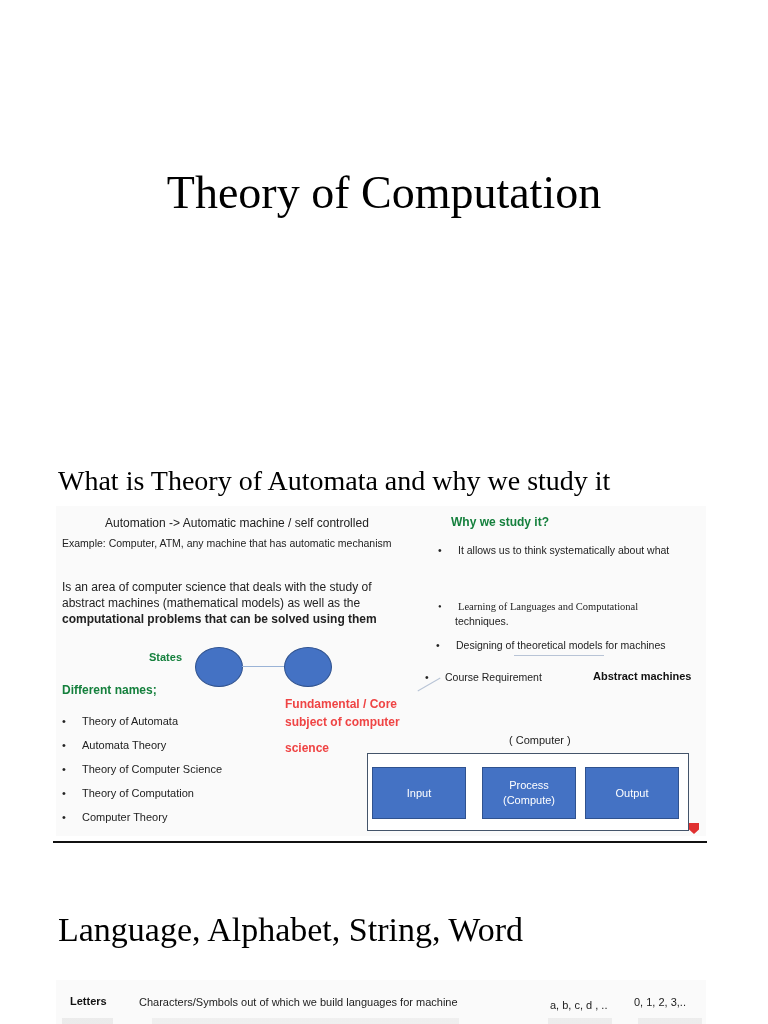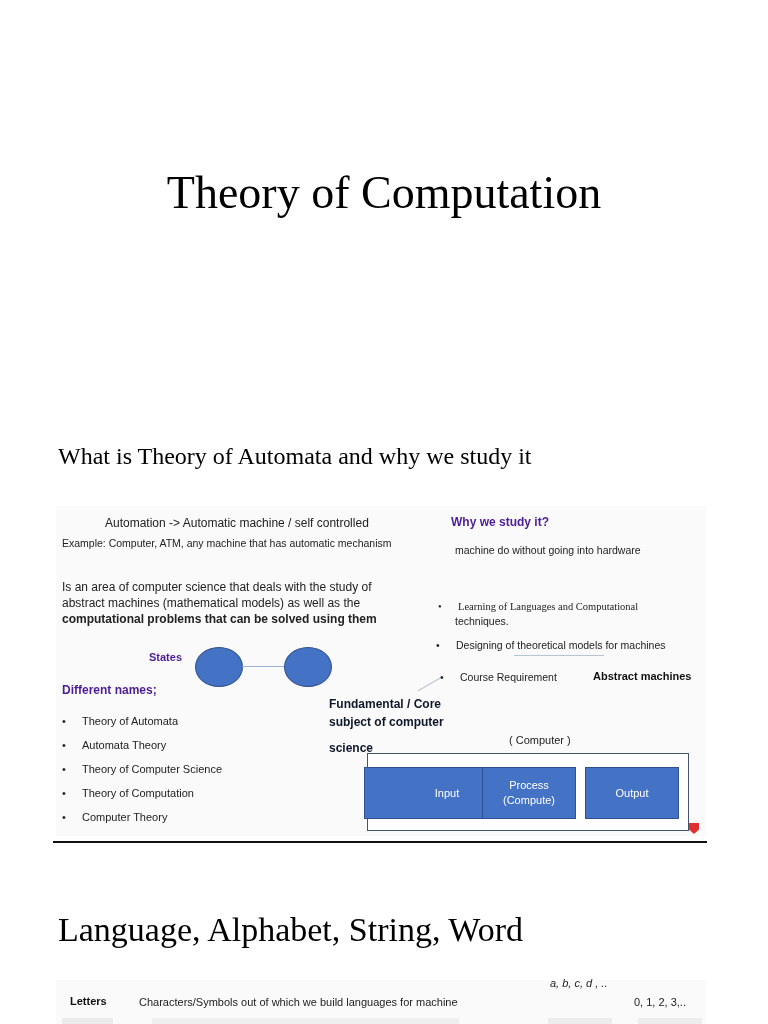--- a/index.html
+++ b/index.html
@@ -5,30 +5,30 @@
     html, body { margin: 0; padding: 0; }
     body {
       width: 768px; height: 1024px; overflow: hidden;
       background: #ffffff; position: relative;
       font-family: "Liberation Sans", sans-serif;
       color: #1a1a1a;
     }
     .abs { position: absolute; }
     .serif { font-family: "Liberation Serif", serif; color: #000; }
     .main-title { left: 0; width: 768px; top: 166px; text-align: center; font-size: 46px; }
-    .slide-title { left: 58px; top: 443px; font-size: 24px; white-space: nowrap; }
+    .slide-title { left: 58px; top: 465px; font-size: 28px; white-space: nowrap; }
     .slide2-title { left: 58px; top: 911px; font-size: 34px; white-space: nowrap; }
 
     .slide { left: 56px; top: 506px; width: 650px; height: 330px; background: #fafafa; }
     .sans { font-family: "Liberation Sans", sans-serif; }
     .t12 { font-size: 12px; color: #222; white-space: nowrap; }
     .t11 { font-size: 11px; color: #222; white-space: nowrap; }
     .t10 { font-size: 10.5px; color: #222; white-space: nowrap; }
-    .red { color: #4c1d95; font-weight: bold; }
-    .blue { color: #0f172a; font-weight: bold; margin-left: 44px; }
+    .red { color: #15803d; font-weight: bold; }
+    .blue { color: #ef4444; font-weight: bold; }
     .bold { font-weight: bold; color: #111; }
     .bullet::before { content: "•"; display: inline-block; width: 20px; }
 
     .circle { width: 46px; height: 38px; border-radius: 50%; background: #4472c4; border: 1px solid #2f528f; }
     .conn { height: 1px; background: #9ab3d6; }
 
     .outer-box { left: 367px; top: 753px; width: 320px; height: 76px; border: 1.5px solid #44546a; background: #fff; }
     .blk { top: 767px; height: 50px; width: 92px; background: #4472c4; border: 1px solid #2f528f;
            color: #fff; font-size: 11px; display: flex; align-items: center; justify-content: center;
            text-align: center; line-height: 15px; }
@@ -67,43 +67,43 @@
 <div class="abs t11 sans bullet" style="left:62px; top:787px;">Theory of Computation</div>
 <div class="abs t11 sans bullet" style="left:62px; top:811px;">Computer Theory</div>
 
 <span class="abs t12 sans blue" style="left:285px; top:697px;">Fundamental / Core</span>
 <span class="abs t12 sans blue" style="left:285px; top:715px;">subject  of computer</span>
 <span class="abs t12 sans blue" style="left:285px; top:741px;">science</span>
 
 <span class="abs t12 sans red" style="left:451px; top:515px;">Why we study it?</span>
 
 <div class="abs t10 sans" style="left:438px; top:543px;">
-  <div style="padding-left:17px; line-height:14px;">machine do without going into hardware</div>
+  <div class="bullet" style="line-height:14px;">It allows us to think systematically about what</div>
 </div>
 <div class="abs t10 sans" style="left:438px; top:600px;">
   <div class="bullet" style="line-height:14px;font-family:Liberation Serif, serif;">Learning of Languages and Computational</div>
   <div style="padding-left:17px; line-height:14px;">techniques.</div>
 </div>
 <div class="abs t10 sans bullet" style="left:436px; top:639px;">Designing of theoretical models for machines</div>
 <div class="abs conn" style="left:514px; top:655px; width:90px; background:#b8c4d6;"></div>
-<div class="abs t10 sans bullet" style="left:440px; top:671px;">Course Requirement</div>
+<div class="abs t10 sans bullet" style="left:425px; top:671px;">Course Requirement</div>
 <div class="abs conn" style="left:416px; top:684px; width:26px; background:#b8c4d6; transform:rotate(-30deg);"></div>
 
 <span class="abs t11 sans bold" style="left:593px; top:670px;">Abstract machines</span>
 
 <span class="abs t11 sans" style="left:509px; top:734px;">( Computer )</span>
 <div class="abs outer-box"></div>
-<div class="abs blk" style="left:364px;padding-left:36px;">Input</div>
+<div class="abs blk" style="left:372px;">Input</div>
 <div class="abs blk" style="left:482px; white-space:pre-line;">Process
 (Compute)</div>
 <div class="abs blk" style="left:585px;">Output</div>
 <div class="abs badge"></div>
 
 <div class="abs rule"></div>
 
 <div class="abs serif slide2-title">Language, Alphabet, String, Word</div>
 
 <div class="abs slide3"></div>
 <span class="abs t11 sans bold" style="left:70px; top:995px;">Letters</span>
 <span class="abs t11 sans" style="left:139px; top:996px;">Characters/Symbols out of which we build languages for machine</span>
-<span class="abs t11 sans" style="left:550px; top:977px;font-style:italic;">a, b, c, d , ..</span>
+<span class="abs t11 sans" style="left:550px; top:999px;">a, b, c, d , ..</span>
 <span class="abs t11 sans" style="left:634px; top:996px;">0, 1, 2, 3,..</span>
 <div class="abs" style="left:62px; top:1018px; width:640px; height:6px; background:linear-gradient(90deg,#e2e2e2 0 8%,transparent 8% 14%,#e8e8e8 14% 62%,transparent 62% 76%,#e4e4e4 76% 86%,transparent 86% 90%,#e4e4e4 90% 100%); opacity:.6;"></div>
 
 </body></html>

